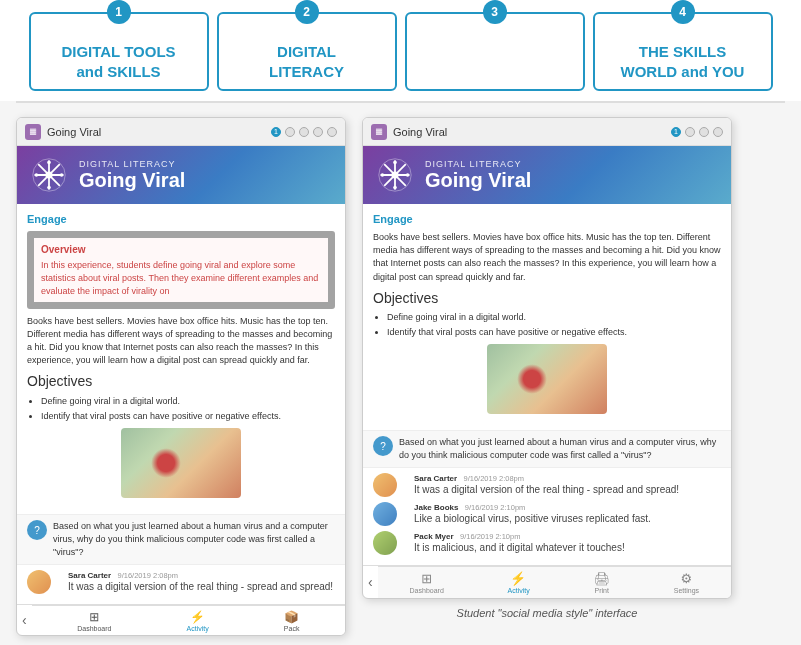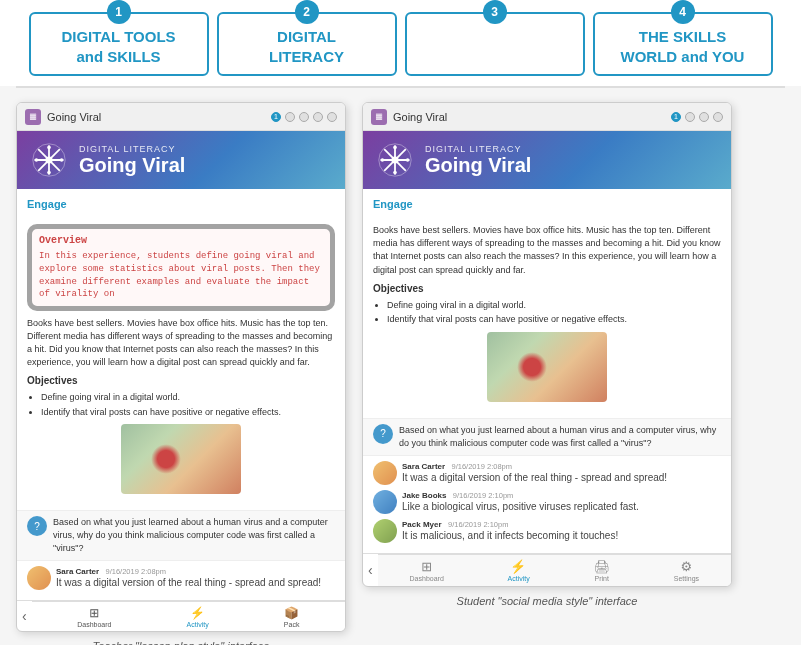--- a/index.html
+++ b/index.html
@@ -41,21 +41,21 @@
       font-weight: bold;
       display: flex;
       align-items: center;
       justify-content: center;
     }
     .nav-card .card-title {
       color: #2196c4;
       font-size: 15px;
       font-weight: bold;
       line-height: 1.3;
-      margin-top: 5px;
+      margin-top: 20px;
     }
 
     
     .main-content {
       display: flex;
       gap: 16px;
       padding: 14px 16px 10px;
       background: #f5f5f5;
     }
 
@@ -161,50 +161,49 @@
     .lesson-body {
       padding: 8px 10px;
       font-size: 10px;
       color: #333;
       line-height: 1.4;
     }
     .lesson-section-title {
       color: #2196c4;
       font-weight: bold;
       font-size: 11px;
-      margin-bottom: 12px;
+      margin-bottom: 4px;
     }
     .overview-box {
-      border: 5px solid #a3a3a3;
+      border: 7px solid #a3a3a3;
       background: #fff8f8;
       padding: 5px 7px;
       margin-bottom: 6px;
-      border-radius: 10px;
-      font-family: Liberation Mono, monospace;
+      border-radius: 3px;
     }
     .overview-label {
       color: #cc4444;
       font-weight: bold;
       font-size: 10px;
       margin-bottom: 2px;
     }
     .overview-text {
       color: #cc4444;
       font-size: 9px;
       line-height: 1.4;
     }
     .body-text {
       font-size: 9px;
       color: #333;
       margin-bottom: 5px;
       line-height: 1.45;
     }
     .objectives-title {
-      font-weight: bold;
-      font-size: 10px;
+      font-weight: normal;
+      font-size: 14px;
       margin-bottom: 3px;
     }
     .objectives-list {
       padding-left: 14px;
       font-size: 9px;
       margin-bottom: 6px;
     }
     .objectives-list li {
       margin-bottom: 2px;
     }
@@ -253,21 +252,21 @@
       font-size: 10px;
     }
 
     
     .comments-section {
       padding: 5px 10px;
       border-top: 1px solid #eee;
     }
     .comment-item {
       display: flex;
-      gap: 5px;
+      gap: 17px;
       margin-bottom: 5px;
       font-size: 8.5px;
     }
     .comment-avatar {
       width: 24px;
       height: 24px;
       border-radius: 50%;
       flex-shrink: 0;
       background: #bbb;
       overflow: hidden;
@@ -558,21 +557,21 @@
             <span class="comment-author">Jake Books</span>
             <span class="comment-date">9/16/2019 2:10pm</span>
             <div class="comment-text">Like a biological virus, positive viruses replicated fast.</div>
           </div>
         </div>
         <div class="comment-item">
           <div class="comment-avatar avatar-3"></div>
           <div class="comment-content">
             <span class="comment-author">Pack Myer</span>
             <span class="comment-date">9/16/2019 2:10pm</span>
-            <div class="comment-text">It is malicious, and it infects becoming it touches!</div>
+            <div class="comment-text">It is malicious, and it digital whatever it touches!</div>
           </div>
         </div>
       </div>
 
       <div style="display:flex;align-items:center;border-top:1px solid #ddd;">
         <div class="nav-arrow">‹</div>
         <div class="student-bottom" style="flex:1;">
           <div class="student-bottom-item">
             <span class="sb-icon">⊞</span>
             <span>Dashboard</span>

